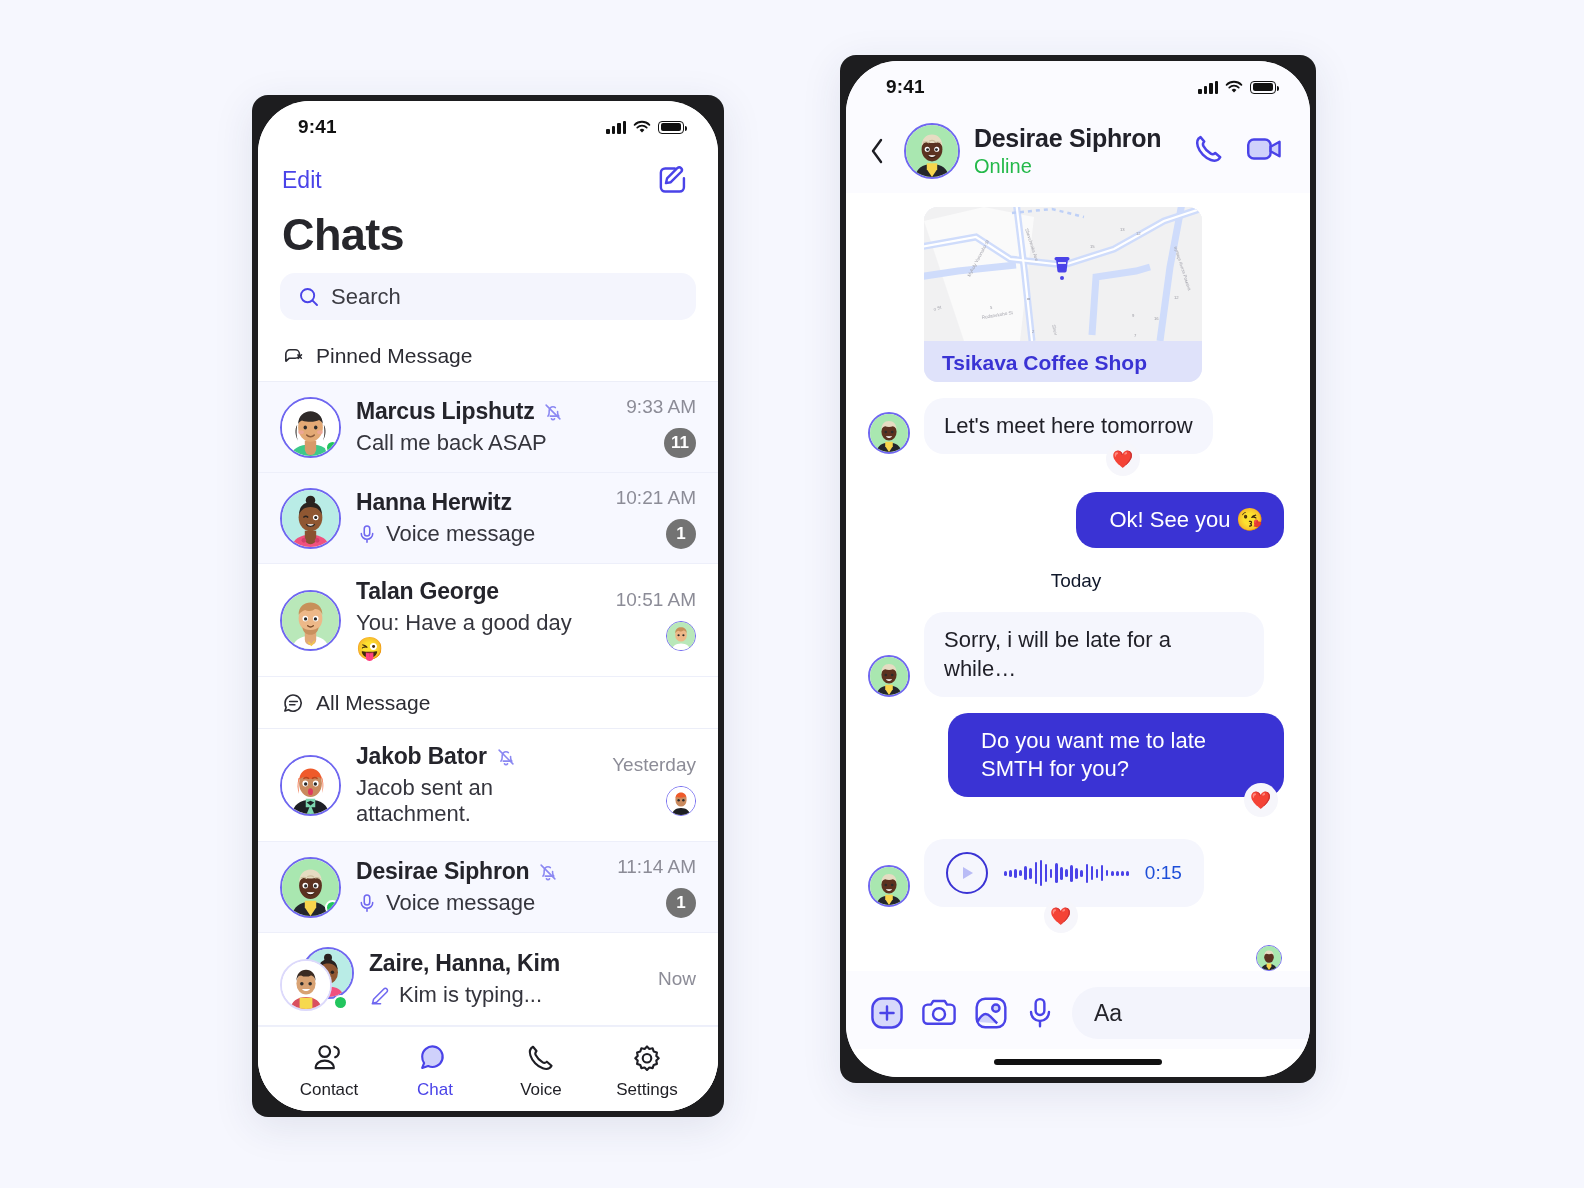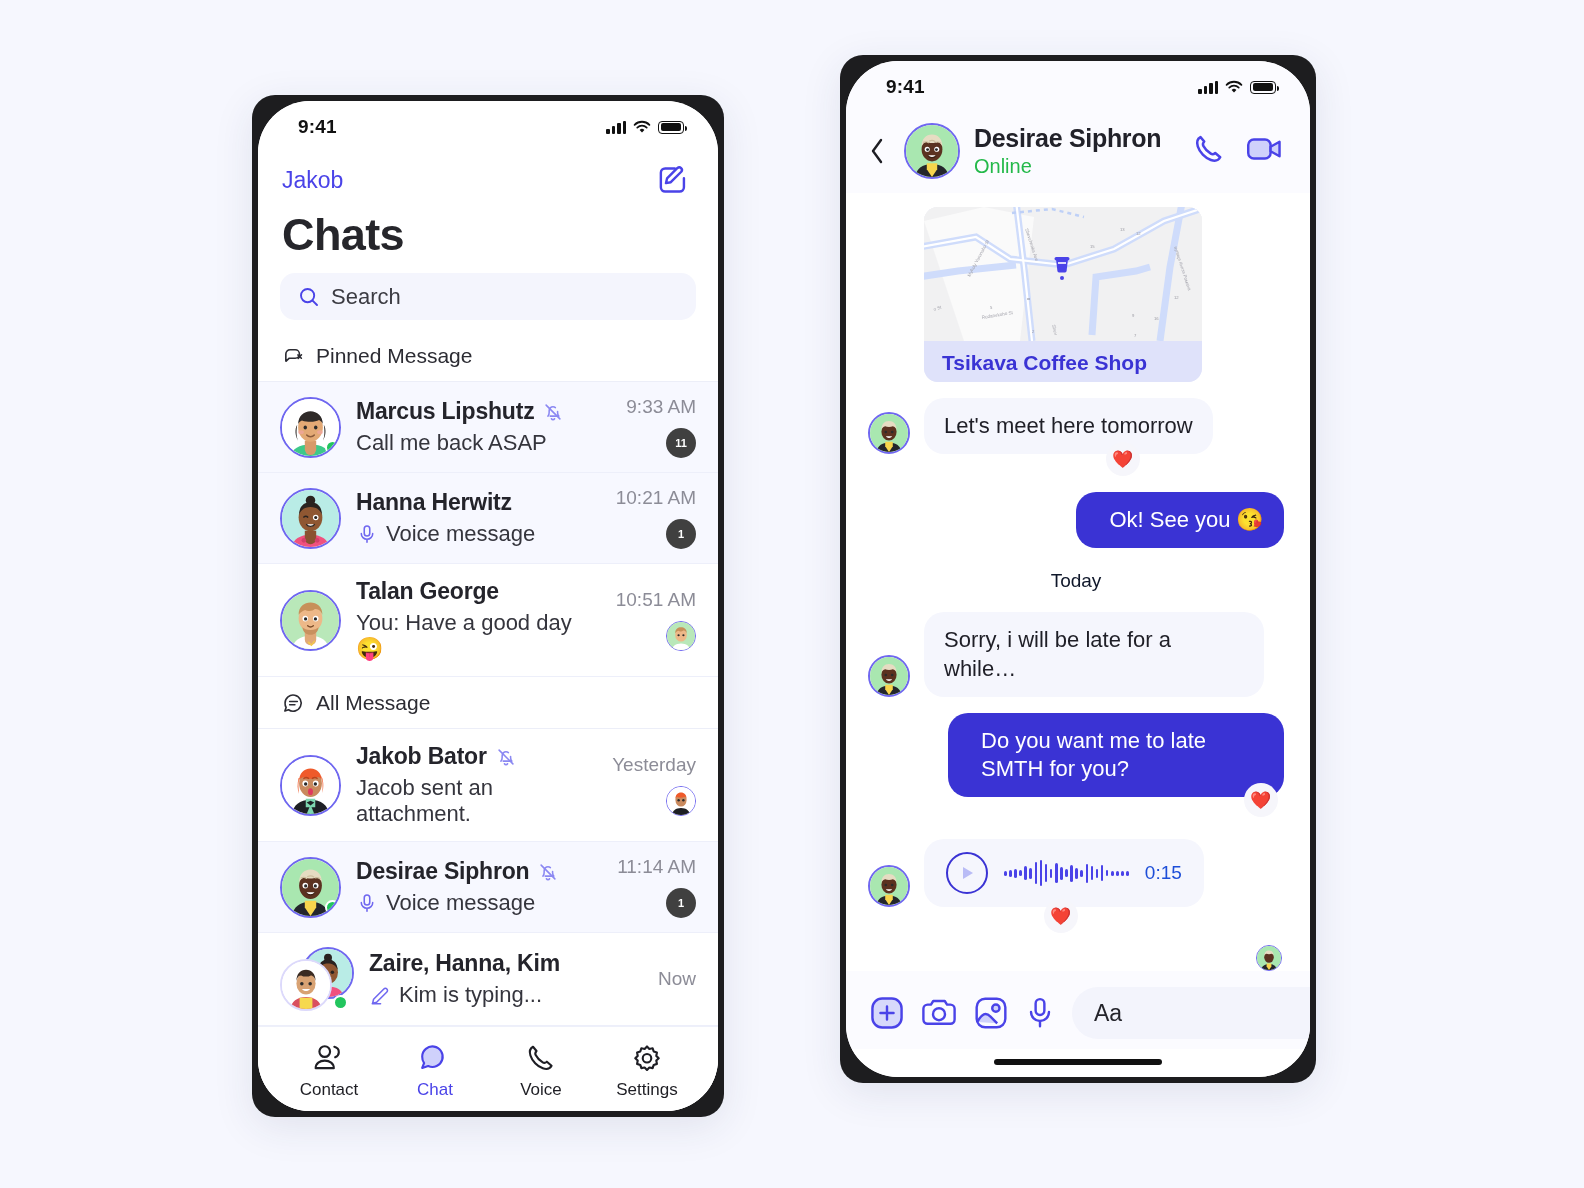--- a/index.html
+++ b/index.html
@@ -8,21 +8,21 @@
     background: #f6f7fe;
     font-family: "Liberation Sans", sans-serif;
     overflow: hidden;
   }
   .stage { position: relative; width: 1584px; height: 1188px; }
 
   
   .phone {
     position: absolute;
     background: #1d1d1f;
-    border-radius: 23px;
+    border-radius: 16px;
     padding: 6px;
     box-shadow: 0 10px 40px rgba(40,45,90,.10);
   }
   .phone .screen {
     width: 100%; height: 100%;
     background: #ffffff;
     border-radius: 52px;
     overflow: hidden;
     position: relative;
     display: flex;
@@ -112,21 +112,21 @@
     display: flex; align-items: center; gap: 8px;
     font-size: 22px; color: #35353d; margin-top: 5px;
   }
   .row-right {
     display: flex; flex-direction: column; align-items: flex-end; gap: 10px;
     flex: 0 0 auto;
   }
   .row-time { font-size: 19px; color: #8c8c97; white-space: nowrap; }
   .badge {
     min-width: 30px; height: 30px; padding: 0 7px; border-radius: 50px;
-    background: #404040; color: #fff; font-size: 11px; font-weight: 700;
+    background: #737373; color: #fff; font-size: 17px; font-weight: 700;
     display: flex; align-items: center; justify-content: center;
   }
   .mini-av {
     width: 30px; height: 30px; border-radius: 50%;
     border: 1.5px solid #6f67f0; overflow: hidden; background: #fff;
   }
   .mini-av svg { width: 100%; height: 100%; display: block; }
   .grp-av { position: relative; width: 74px; height: 64px; flex: 0 0 74px; }
   .grp-av .a1 {
     position: absolute; right: 0; top: 0; width: 52px; height: 52px;
@@ -254,21 +254,21 @@
             <path d="M1.6 4.8a10.5 10.5 0 0 1 14.8 0" stroke="#111" stroke-width="1.8" fill="none" stroke-linecap="round"></path>
           </svg>
           <div class="batt">
               <span></span>
             </div>
         </div>
       </div>
 
       <div class="left-body">
         <div class="topbar">
-          <div class="edit-btn">Jakob</div>
+          <div class="edit-btn">Edit</div>
           <div class="compose-icon">
             <svg width="34" height="34" viewBox="0 0 28 28" fill="none">
               <path d="M15.5 4.5H7.5A3.5 3.5 0 0 0 4 8v12a3.5 3.5 0 0 0 3.5 3.5h12A3.5 3.5 0 0 0 23 20v-7.5" stroke="#4a43e8" stroke-width="2" stroke-linecap="round"></path>
               <path d="M12.2 15.8l8.6-8.6a2.2 2.2 0 0 0-3.1-3.1l-8.6 8.6-.9 3.9 4-.8z" stroke="#4a43e8" stroke-width="2" stroke-linejoin="round"></path>
             </svg>
           </div>
         </div>
 
         <div class="page-title">Chats</div>
 

